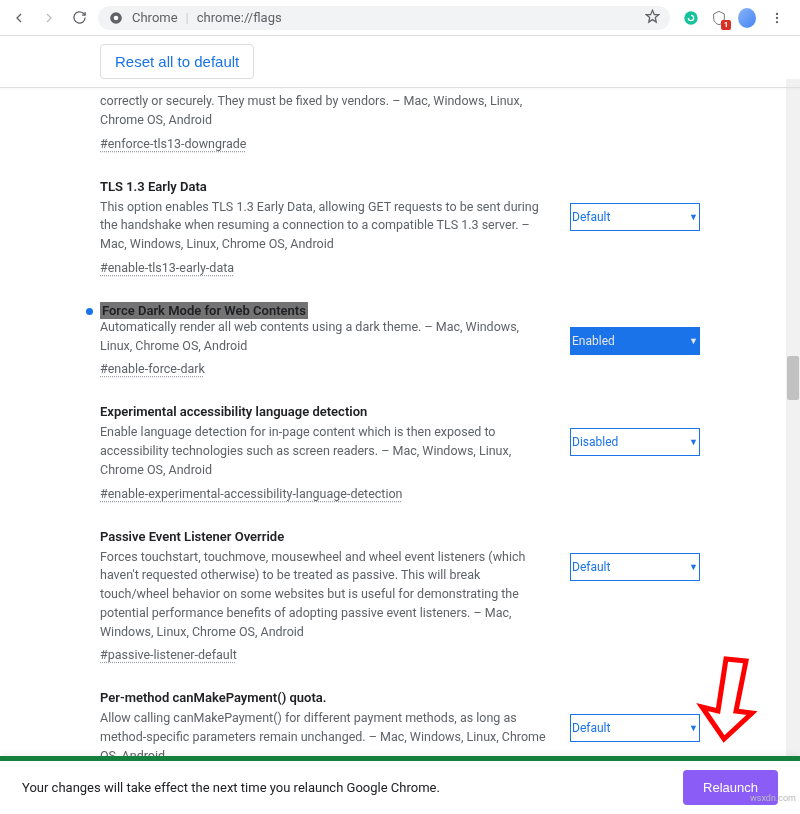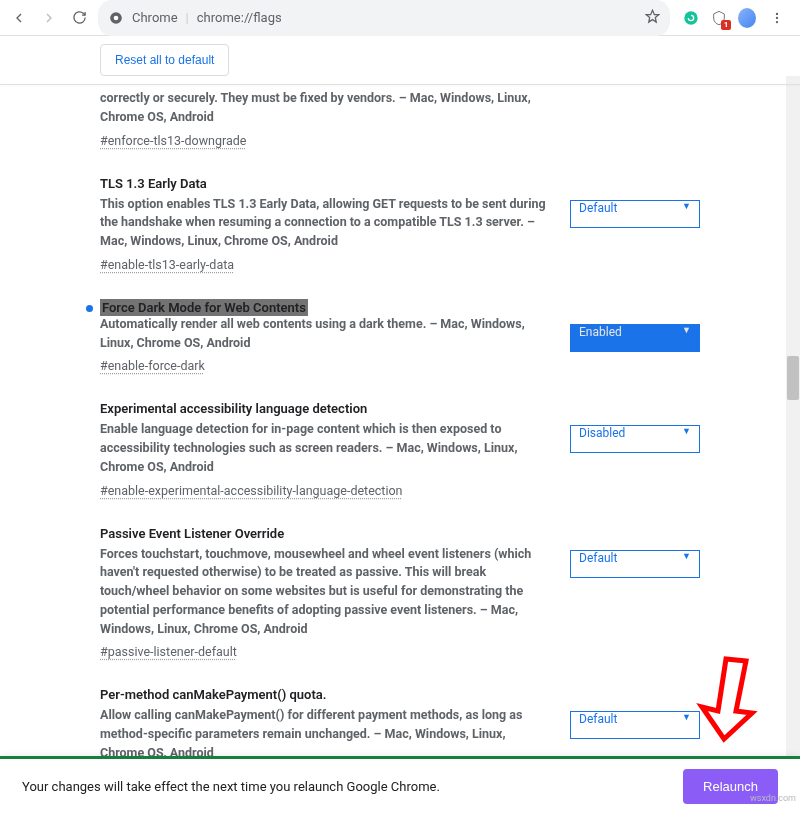--- a/index.html
+++ b/index.html
@@ -2,56 +2,56 @@
 <html><head>
 <meta charset="utf-8">
 <style>
   * { box-sizing: border-box; margin: 0; padding: 0; }
   body { font-family: 'Segoe UI', Roboto, Arial, sans-serif; font-size: 13px; color: #202124; background: #fff; width: 800px; height: 814px; overflow: hidden; position: relative; }
   
   
   .browser-bar { height: 36px; display: flex; align-items: center; padding: 0 8px; gap: 8px; border-bottom: 1px solid #e0e0e0; background: #fff; }
   .nav-btn { width: 22px; height: 22px; display: flex; align-items: center; justify-content: center; color: #5f6368; cursor: pointer; }
   .nav-btn.disabled { color: #bdbdbd; }
-  .omnibox { flex: 1; display: flex; align-items: center; background: #f1f3f4; border-radius: 14px; height: 36px; padding: 0 10px; gap: 8px; font-size: 13px; color: #5f6368; }
+  .omnibox { flex: 1; display: flex; align-items: center; background: #f1f3f4; border-radius: 14px; height: 24px; padding: 0 10px; gap: 8px; font-size: 13px; color: #5f6368; }
   .omnibox .site-icon { width: 16px; height: 16px; display:flex; align-items:center; justify-content:center;}
   .omnibox .sep { color: #ccc; }
   .ext-icons { display: flex; align-items: center; gap: 10px; padding: 0 4px; }
   .ext-icon { width: 18px; height: 18px; display:flex; align-items:center; justify-content:center; position:relative;}
   .badge { position:absolute; bottom:-3px; right:-3px; background:#d93025; color:#fff; font-size:8px; width:10px; height:10px; border-radius:2px; text-align:center; line-height:10px; font-weight:bold;}
   .avatar { width:20px; height:20px; border-radius:50%; background: linear-gradient(135deg,#8ab4f8,#4285f4); }
   
   
   .page { position: absolute; top: 36px; left: 0; right: 0; bottom: 0; overflow: hidden; }
   
   
   .flags-header { position: sticky; top: 0; background: #fff; padding: 8px 100px 0 100px; display:flex; gap:20px; align-items:center; }
   .search-wrap { flex:1; background:#f1f3f4; height:36px; border-radius:4px; display:flex; align-items:center; padding:0 10px; gap:8px; color:#5f6368;}
   .search-wrap input { border:none; background:transparent; outline:none; font-size:13px; flex:1; color:#202124;}
-  .reset-btn { border:1px solid #dadce0; background:#fff; color:#1a73e8; font-size:12px; padding:8px 14px; border-radius:4px; cursor:pointer;}
+  .reset-btn { border:1px solid #dadce0; background:#fff; color:#1a73e8; font-size:15px; padding:8px 14px; border-radius:4px; cursor:pointer;}
   .hdr-sep { height:1px; background:#e0e0e0; margin-top:8px; box-shadow: 0 1px 2px rgba(0,0,0,0.04);}
   
   .flags-body { padding: 0 100px 60px 100px; }
   
   .flag { display:flex; gap:20px; padding: 28px 0 0 0; align-items:flex-start; position:relative;}
   .flag.partial-top { padding-top: 4px; }
   .flag-text { flex:1; }
   .flag-title { font-weight:600; font-size:13px; margin-bottom:4px; color:#202124;}
   .flag-title.hl { background:#737373; display:inline; padding:1px 2px;}
-  .flag-desc { color:#5f6368; font-size:12.5px; line-height:1.5; margin-bottom:6px;font-weight:bold;}
+  .flag-desc { color:#5f6368; font-size:12.5px; line-height:1.5; margin-bottom:6px;}
   .flag-anchor { color:#5f6368; font-size:12.5px; text-decoration:underline dotted #9aa0a6; text-underline-offset:3px; cursor:pointer;}
   .flag-control { width:130px; flex-shrink:0; padding-top:24px;}
   .flag.partial-top .flag-control { padding-top: 0; }
-  .sel { width:100%; height:28px; border:1px solid #1a73e8; background:#fff; color:#1a73e8; font-size:12px; padding:0 8px; display:flex; justify-content:space-between; cursor:pointer; position:relative;}
+  .sel { width:100%; height:28px; border:1px solid #1a73e8; background:#fff; color:#1a73e8; font-size:12px; padding:0 1px; display:flex; align-items:center; justify-content:space-between; cursor:pointer; position:relative;}
   .sel.filled { background:#1a73e8; color:#e5e5e5; }
   .sel .tri { font-size:9px; }
   .dot { position:absolute; left:-14px; top:5px; width:7px; height:7px; background:#1a73e8; border-radius:50%;}
   
   
-  .relaunch-bar { position:absolute; left:0; right:0; bottom:0; height:58px; background:#fff; border-top:3px solid #15803d; display:flex; align-items:center; justify-content:space-between; padding:5px 22px; box-shadow: 0 -2px 6px rgba(0,0,0,0.06);}
+  .relaunch-bar { position:absolute; left:0; right:0; bottom:0; height:58px; background:#fff; border-top:5px solid #15803d; display:flex; align-items:center; justify-content:space-between; padding:5px 22px; box-shadow: 0 -2px 6px rgba(0,0,0,0.06);}
   .relaunch-msg { color:#202124; font-size:13px;}
   .relaunch-btn { background:#8b5cf6; color:#fff; border:none; padding:10px 20px; font-size:13px; border-radius:4px; cursor:pointer;}
   
   
   .scroll-track { position:absolute; right:0; top:36px; bottom:0; width:14px; background:#f1f1f1;}
   .scroll-thumb { position:absolute; right:1px; width:12px; height:44px; top:320px; background:#c1c1c1; border-radius:2px;}
   
   
   .arrow-annot { position:absolute; right:30px; bottom:68px; pointer-events:none;}
   

